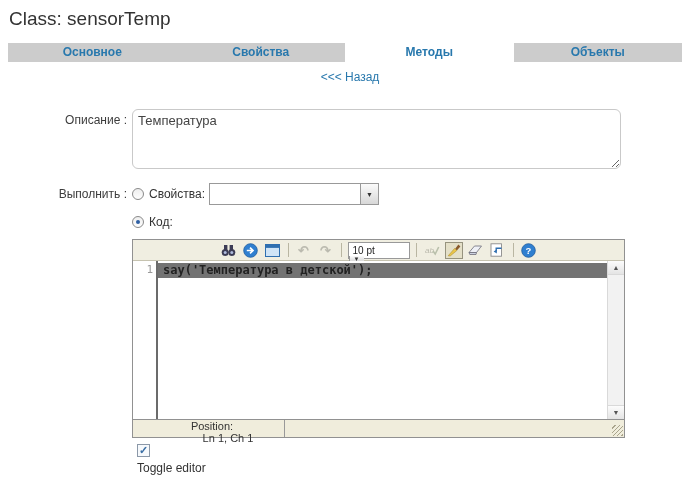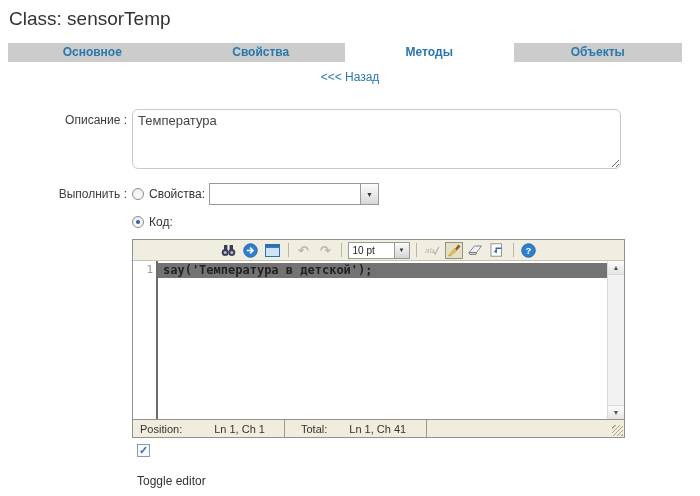--- a/index.html
+++ b/index.html
@@ -42,21 +42,21 @@
 
   
   .editor { width:493px; border:1px solid #919191; margin-top:6px; }
   .ed-toolbar { height:21px; background:#f0eee1; border-bottom:1px solid #c6c3b0;
                 display:flex; align-items:center; justify-content:center; gap:4px; padding:0 4px; }
   .tb-sep { width:1px; height:14px; background:#b9b6a2; margin:0 2px; }
   .tb-btn { width:18px; height:17px; display:flex; align-items:center; justify-content:center; cursor:pointer; }
   .tb-btn.disabled { opacity:.45; cursor:default; }
   .tb-btn.pressed { border:1px solid #96937e; background:#e4e0c8; }
   .glyph { font-size:13px; line-height:13px; color:#7c7c74; font-weight:bold; }
-  .fontsel { display:flex; width:62px; height:17px; border:1px solid #999; background:#fff; font-size:10px; }
+  .fontsel { display:flex; width:62px; height:17px; border:1px solid #999; background:#fff; font-size:10px;flex-direction:column; }
   .fontsel .fval { flex:1; padding:2px 0 0 4px; color:#222; }
   .fontsel .fbtn { width:15px; border-left:1px solid #999; background:linear-gradient(#fbfbfb,#d4d4d4);
                    display:flex; align-items:center; justify-content:center; font-size:6px; color:#333; }
 
   .ed-body { height:158px; background:#fff; display:flex; position:relative; }
   .gutter { width:25px; background:#fff; border-right:2px solid #6b6b6b; text-align:right;
             padding:2px 3px 0 0; color:#9a9a9a; font-family:"DejaVu Sans Mono",monospace; font-size:11px; }
   .code-pane { flex:1; padding-top:2px; overflow:hidden; }
   .code-line { height:15px; line-height:15px; padding-left:5px;
                font-family:"DejaVu Sans Mono",monospace; font-size:12px; color:#222; font-weight:600; white-space:pre; }
@@ -64,34 +64,34 @@
   .vscroll { width:17px; background:#f2f2f2; border-left:1px solid #d9d9d9;
              display:flex; flex-direction:column; justify-content:space-between; align-items:center; }
   .scroll-arrow { font-size:7px; color:#555; padding:3px 0; width:100%; text-align:center;
                   background:linear-gradient(#fcfcfc,#e4e4e4); }
   .scroll-arrow.up { border-bottom:1px solid #d9d9d9; }
   .scroll-arrow.down { border-top:1px solid #d9d9d9; }
 
   .ed-status { height:18px; background:#f0eddc; border-top:1px solid #919191; display:flex;
                font-size:11px; color:#333; position:relative; }
   .st-cell { display:flex; align-items:center; border-right:1px solid #999; height:100%; }
-  .st-cell.c1 { width:152px; padding-left:7px; }
+  .st-cell.c1 { width:152px; padding-left:7px;flex-direction:column; }
   .st-cell.c1 .st-val { margin-left:32px; }
   .st-cell.c2 { width:142px; padding-left:16px; }
   .st-cell.c2 .st-val { margin-left:22px; }
   .st-cell.c3 { flex:1; border-right:none; }
   .resize-corner { position:absolute; right:1px; bottom:1px; width:11px; height:11px;
      background:repeating-linear-gradient(135deg, transparent 0 2px, #a9a48c 2px 3px); cursor:nwse-resize; }
 
   
   .toggle-row { margin-left:129px; margin-top:5px; }
   .checkbox { width:13px; height:13px; border:1px solid #8b98a8; background:#f6f9fc; display:inline-flex;
               align-items:center; justify-content:center; font-size:11px; color:#3a6ea5; font-weight:bold;
               line-height:11px; cursor:pointer; }
-  .toggle-label { display:block; margin-top:17px; color:#333; }
+  .toggle-label { display:block; margin-top:4px; color:#333; }
 
   svg { display:block; }
 </style>
 </head>
 <body>
 
 <div class="wrap">
 
   <div class="page-title">Class: sensorTemp</div>
 
@@ -215,24 +215,20 @@
             <div class="scroll-arrow up">▲</div>
             <div class="scroll-arrow down">▼</div>
           </div>
         </div>
 
         <div class="ed-status">
           <div class="st-cell c1">
             <span>Position:</span>
             <span class="st-val">Ln 1, Ch 1</span>
           </div>
-          <div class="st-cell c2">
-            <span>Total:</span>
-            <span class="st-val">Ln 1, Ch 41</span>
-          </div>
           <div class="st-cell c3">
             <div class="resize-corner"></div>
           </div>
         </div>
       </div>
 
     </div>
   </div>
 
   <div class="toggle-row">

